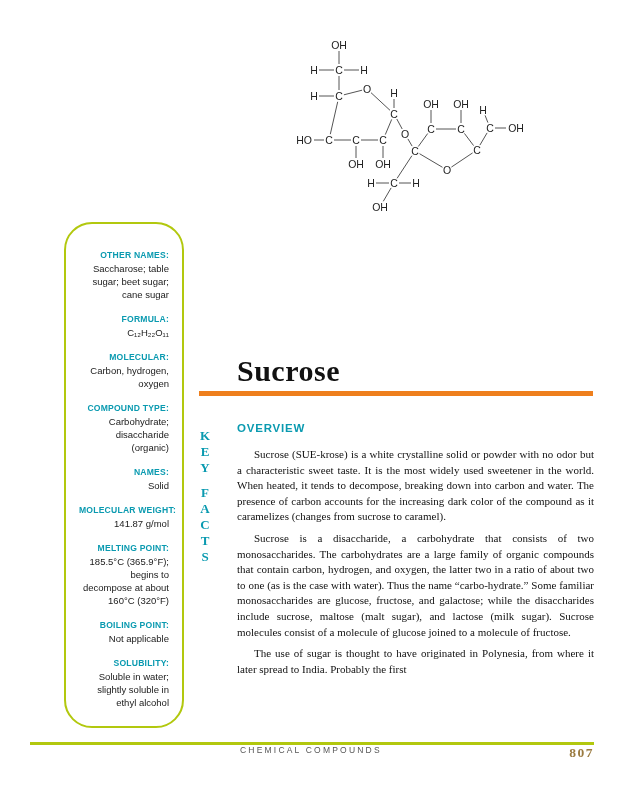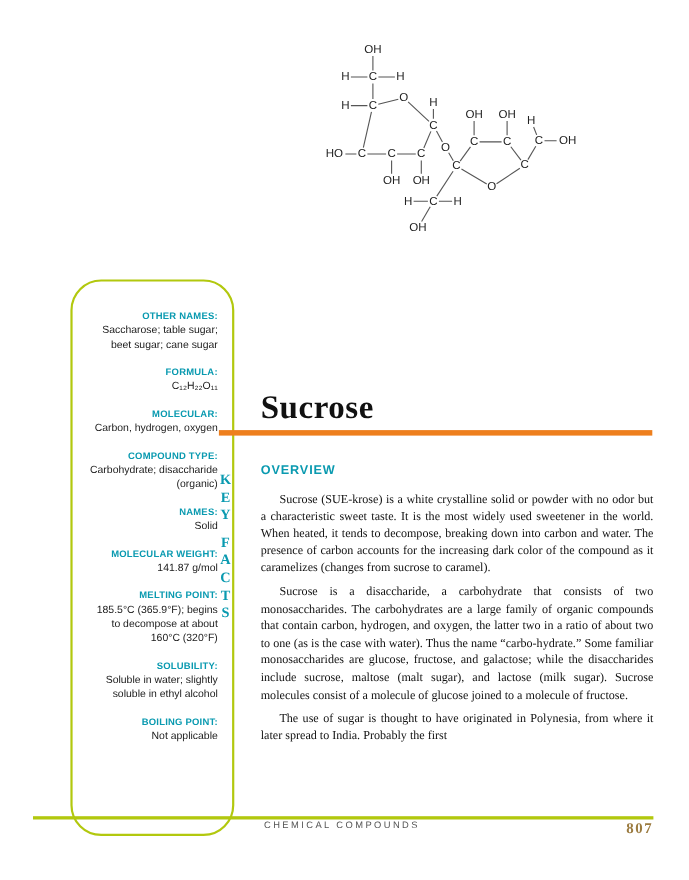--- a/index.html
+++ b/index.html
@@ -11,27 +11,26 @@
     font-family:"Liberation Sans",sans-serif;
   }
 
   
   .molecule{position:absolute;left:272px;top:30px;width:260px;height:195px;}
   .bond{stroke:#555;stroke-width:1;}
   .atom{font:10.5px "Liberation Sans",sans-serif;fill:#222;text-anchor:middle;dominant-baseline:central;}
 
   
   .keyfacts-box{
-    position:absolute;left:64px;top:222px;width:149px;height:506px;
+    position:absolute;left:64px;top:222px;width:120px;height:506px;
     border:2.5px solid var(--accent-green,#b2c80e);
     border-radius:28px;
     padding:26px 13px 18px 13px;
     box-sizing:border-box;
     text-align:right;
-    margin-top:32px;
   }
   .kf-entry{margin-bottom:13px;}
   .kf-label{
     color:var(--accent-teal,#0a9ab0);
     font-weight:bold;font-size:8.6px;line-height:11px;
     letter-spacing:.2px;white-space:nowrap;
   }
   .kf-value{font-size:9.5px;line-height:13px;color:#1a1a1a;margin-top:1px;}
 
   .keyfacts-vertical{
@@ -180,27 +179,27 @@
       <div class="kf-label">MOLECULAR WEIGHT:</div>
       <div class="kf-value">141.87 g/mol</div>
     </div>
 
     <div class="kf-entry">
       <div class="kf-label">MELTING POINT:</div>
       <div class="kf-value">185.5°C (365.9°F); begins to decompose at about 160°C (320°F)</div>
     </div>
 
     <div class="kf-entry">
+      <div class="kf-label">BOILING POINT:</div>
+      <div class="kf-value">Not applicable</div>
+    </div>
+
+    <div class="kf-entry">
       <div class="kf-label">SOLUBILITY:</div>
       <div class="kf-value">Soluble in water; slightly soluble in ethyl alcohol</div>
-    </div>
-
-    <div class="kf-entry">
-      <div class="kf-label">BOILING POINT:</div>
-      <div class="kf-value">Not applicable</div>
     </div>
   </div>
   </div>
 
   <div class="keyfacts-vertical">
       <span class="vletter">K</span>
       <span class="vletter">E</span>
       <span class="vletter">Y</span>
       <span class="vgap"></span>
       <span class="vletter">F</span>

